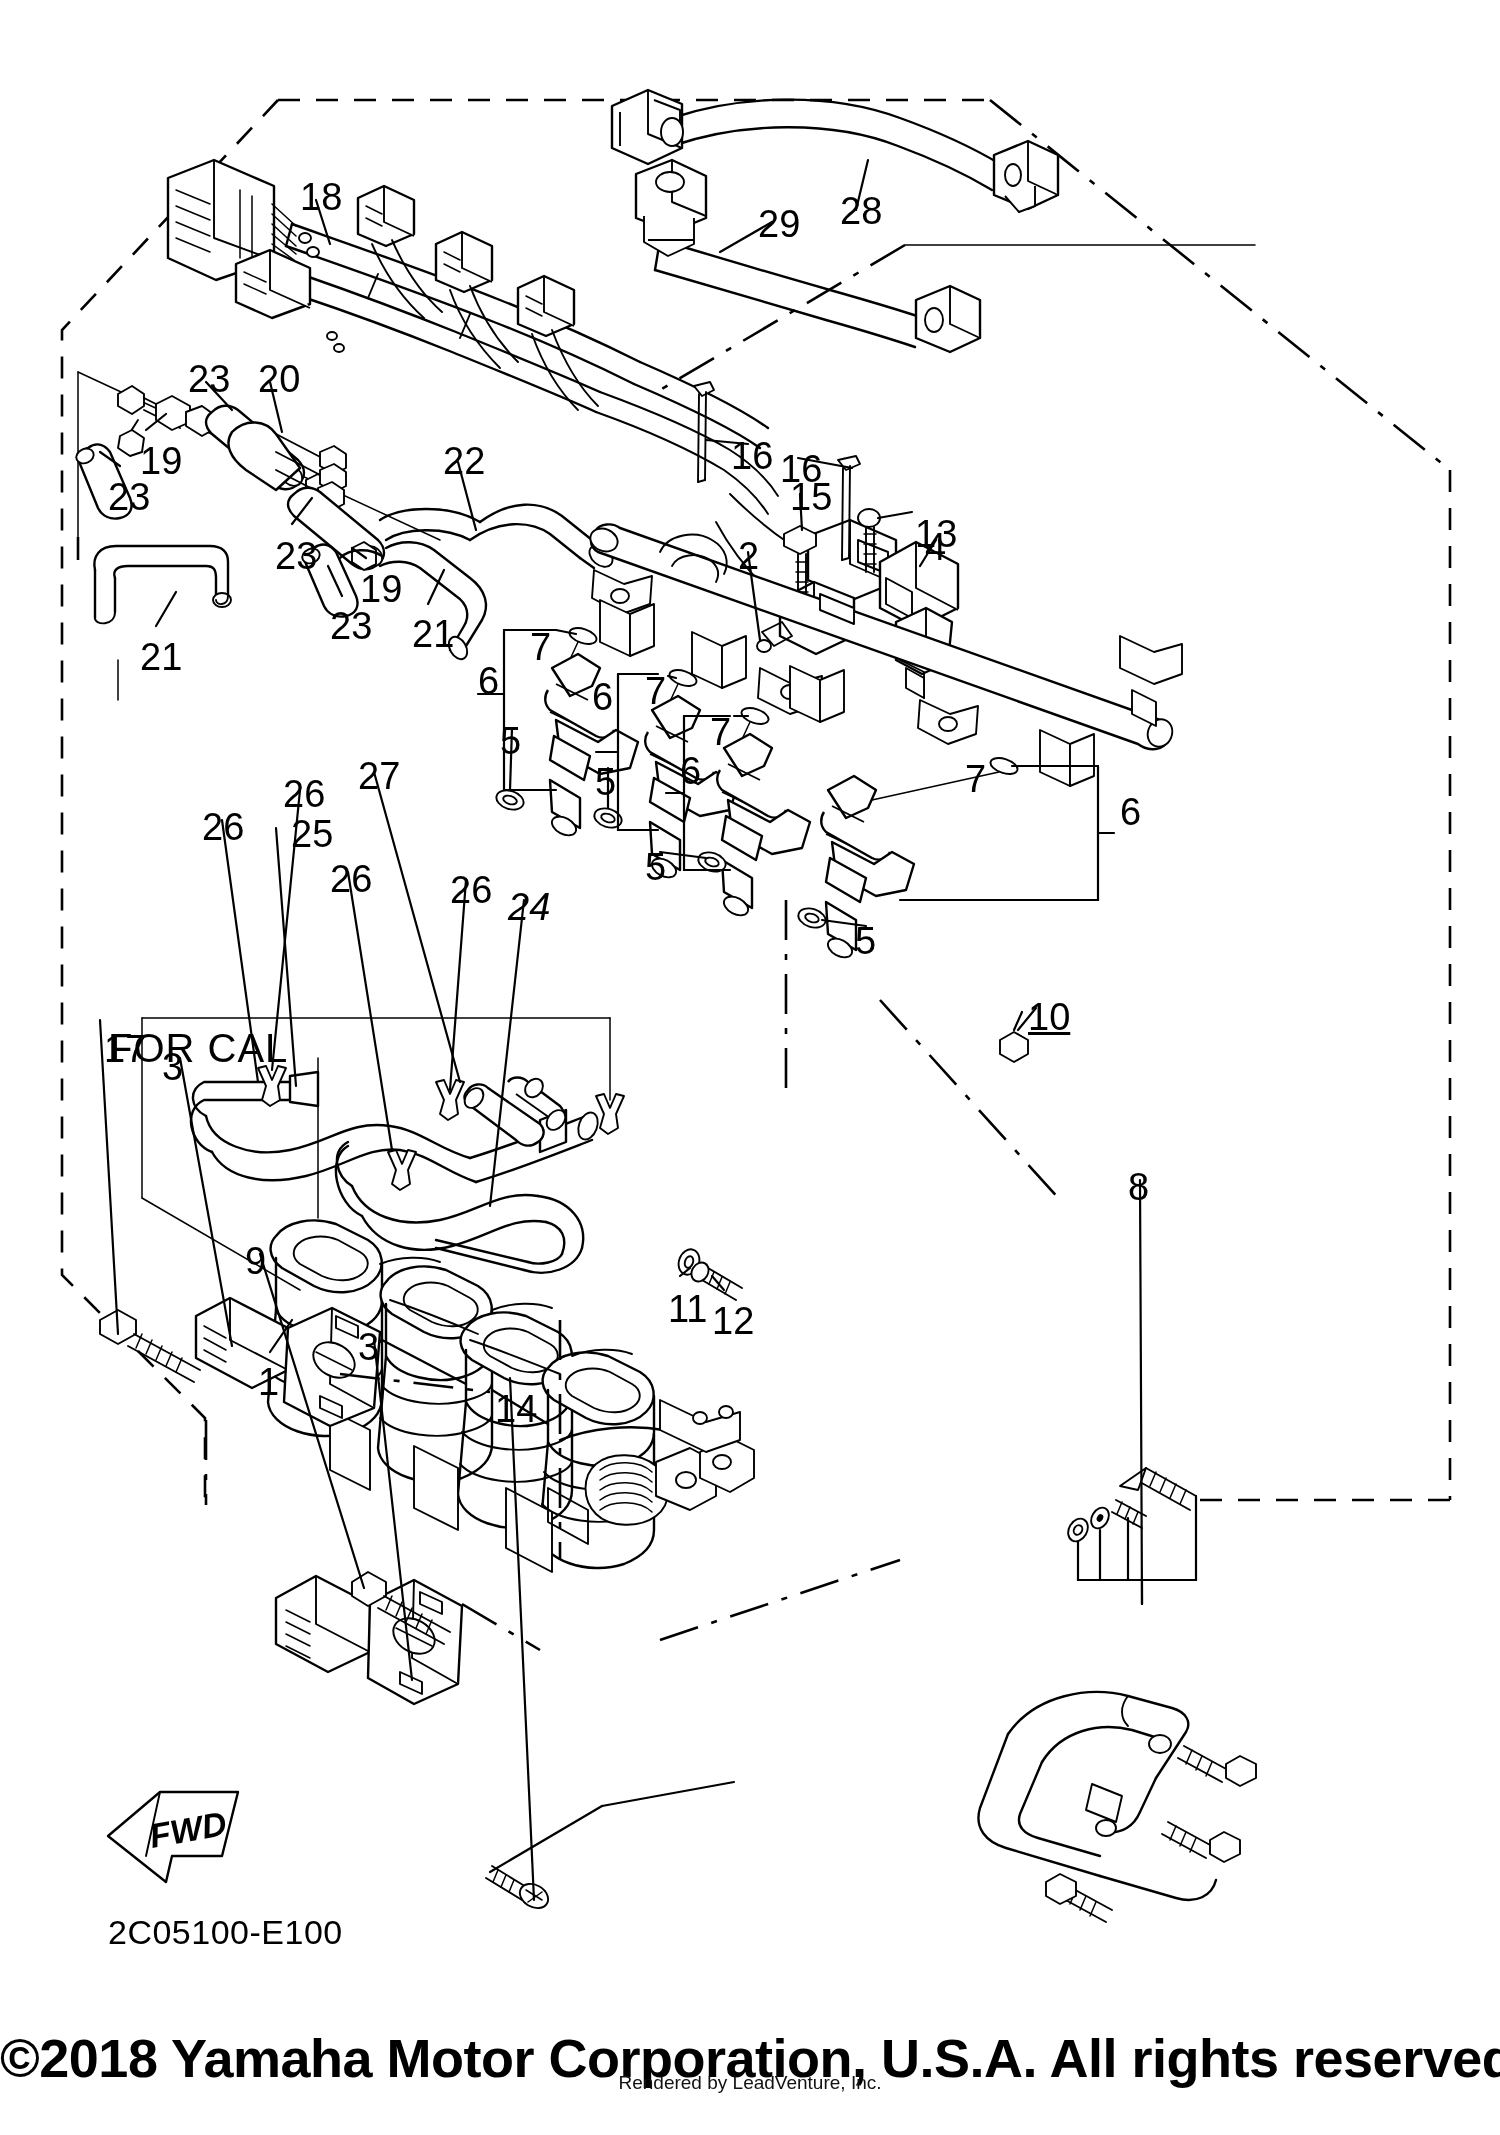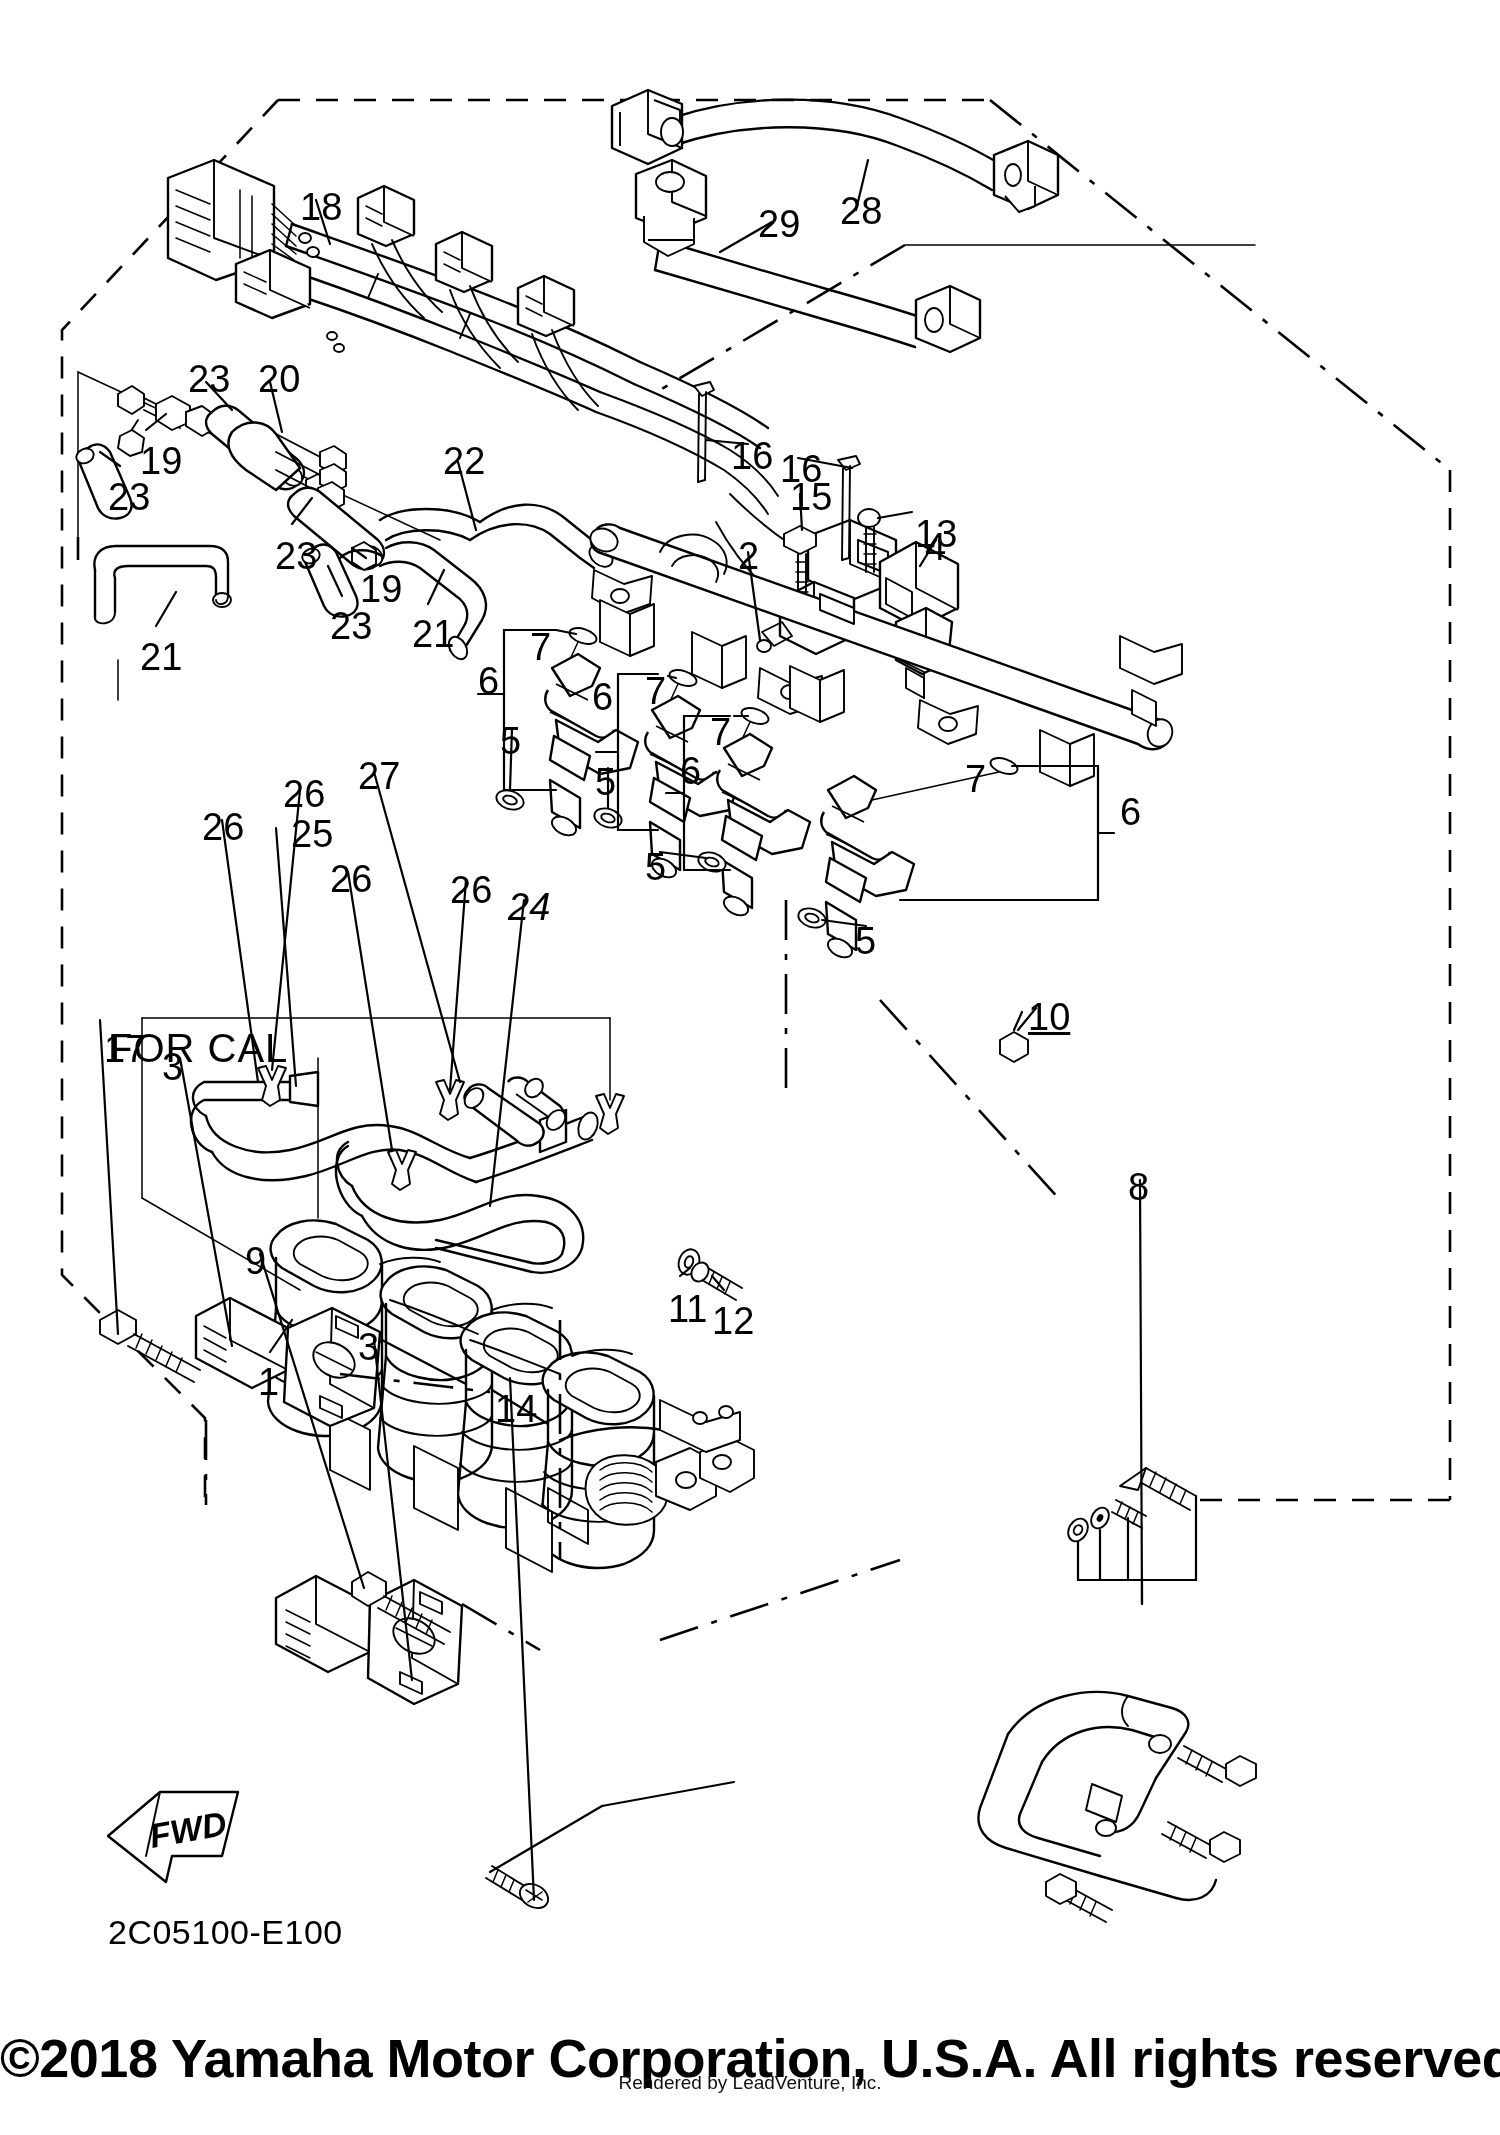--- a/index.html
+++ b/index.html
@@ -612,21 +612,21 @@
 
     <g>
       <path class="wht" d="M108 1836 l52 -44 l78 0 l-16 64 l-50 0 l-6 26 z"></path>
       <path class="ln1" d="M160 1792 l-14 64"></path>
       <text x="152" y="1848" font-family="Liberation Sans, sans-serif" font-size="34" font-weight="bold" font-style="italic" transform="rotate(-10 152 1848)">FWD</text>
     </g>
   </svg>
 
 
   <div id="labels">
-      <div class="callout" style="left: 300px; top: 188px; text-align: right;">18</div>
+      <div class="callout" style="left: 300px; top: 178px; text-align: right;">18</div>
       <div class="callout" style="left: 758px; top: 205px;">29</div>
       <div class="callout" style="left: 840px; top: 192px;">28</div>
       <div class="callout" style="left: 188px; top: 360px;">23</div>
       <div class="callout" style="left: 258px; top: 360px;">20</div>
       <div class="callout" style="left: 140px; top: 442px;">19</div>
       <div class="callout" style="left: 108px; top: 478px;">23</div>
       <div class="callout" style="left: 443px; top: 442px;">22</div>
       <div class="callout" style="left: 275px; top: 537px;">23</div>
       <div class="callout" style="left: 360px; top: 570px;">19</div>
       <div class="callout" style="left: 330px; top: 607px;">23</div>

